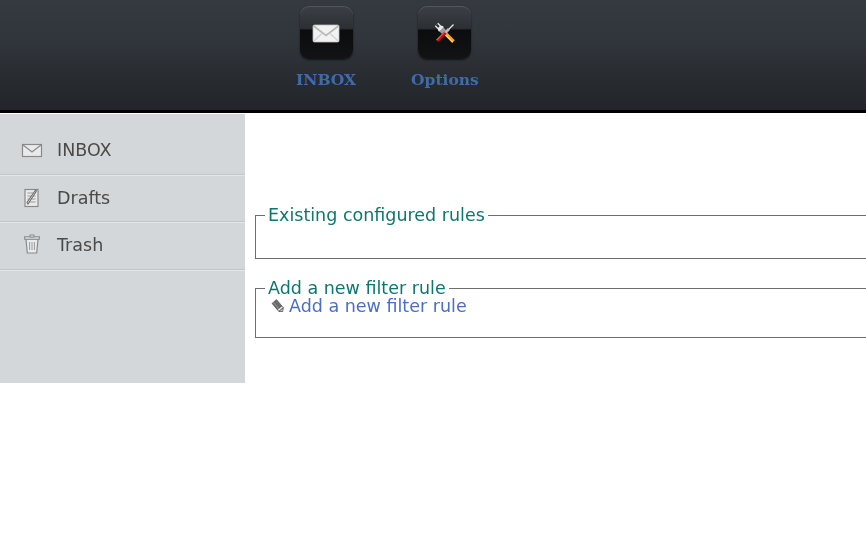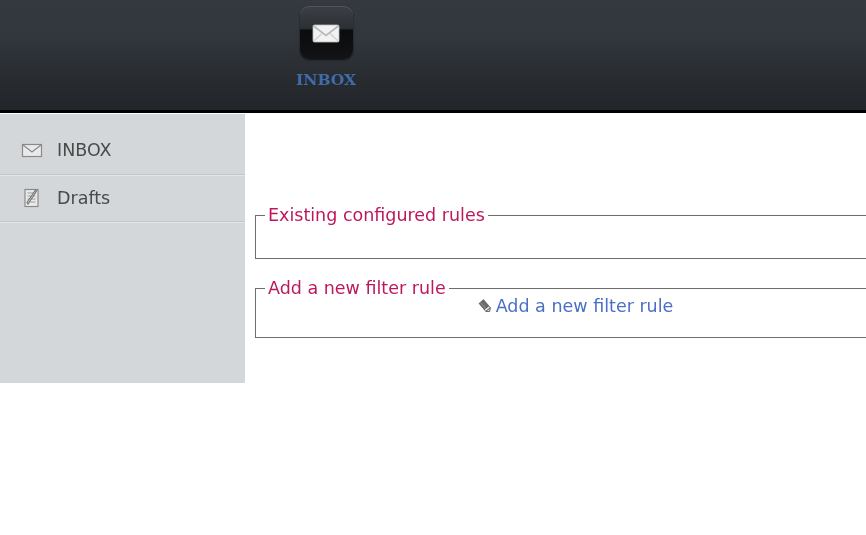--- a/index.html
+++ b/index.html
@@ -13,21 +13,20 @@
     background: #ffffff;
     font-family: "DejaVu Sans", sans-serif;
     -webkit-font-smoothing: antialiased;
   }
 
   #app {
     position: relative;
     width: 866px;
     height: 383px;
     overflow: hidden;
-    text-align: center;
   }
 
   
   #topnav {
     position: absolute;
     left: 0; top: 0;
     width: 866px;
     height: 113px;
     background: linear-gradient(to bottom, #343a40 0%, #31363c 35%, #272b30 75%, #22262a 100%);
     border-bottom: 3px solid #000000;
@@ -163,21 +162,21 @@
     width: 625px;
     height: 50px;
   }
   .fieldset-legend {
     position: absolute;
     top: -11px;
     left: 9px;
     background: #ffffff;
     padding: 0 3px;
     font-size: 17.5px;
-    color: #be185d;
+    color: #0f766e;
     white-space: nowrap;
     font-family: "DejaVu Sans", sans-serif;
   }
   .fieldset-body {
     padding: 7px 0 0 14px;
   }
   .rule-link {
     display: inline-flex;
     align-items: center;
     font-size: 17.5px;
@@ -206,20 +205,41 @@
             <rect x="4" y="9" width="26" height="17" rx="1.5" fill="#f2f2f2" stroke="#bdbdbd" stroke-width="0.8"></rect>
             <path d="M4.6 10 L17 19.5 L29.4 10" fill="none" stroke="#b8b8b8" stroke-width="1.6"></path>
             <path d="M4.6 25.2 L13 17.5 M29.4 25.2 L21 17.5" fill="none" stroke="#cfcfcf" stroke-width="1.2"></path>
           </svg>
         </div>
         <div class="nav-label">INBOX</div>
       </div>
 
 
 
+      <div class="nav-item">
+        <div class="nav-tile">
+          <svg width="34" height="34" viewBox="0 0 34 34">
+            <g transform="rotate(-45 17 17)">
+              <rect x="15.2" y="16" width="3.6" height="13" fill="#f5a623"></rect>
+              <rect x="15.2" y="16" width="1.5" height="13" fill="#ffcf70"></rect>
+              <path d="M14.2 16 h5.6 v-4 h-5.6 z" fill="#9b9b9b"></path>
+              <path d="M13.6 12 a3.4 3.4 0 0 1 6.8 0 l-1.6 0 a1.9 1.9 0 0 0 -3.6 0 z" fill="#e8e8e8"></path>
+              <path d="M14.6 5 h4.8 v7 h-4.8 z" fill="#e8e8e8"></path>
+              <path d="M15.9 5 h2.2 v3.4 h-2.2 z" fill="#2b3036"></path>
+            </g>
+            <g transform="rotate(45 17 17)">
+              <rect x="15.4" y="16" width="3.2" height="12" fill="#d0021b"></rect>
+              <rect x="15.4" y="16" width="1.3" height="12" fill="#f0534f"></rect>
+              <rect x="15.6" y="11.5" width="2.8" height="5" fill="#b8b8b8"></rect>
+              <rect x="16.4" y="5" width="1.3" height="7" fill="#e0e0e0"></rect>
+            </g>
+          </svg>
+        </div>
+        <div class="nav-label">Options</div>
+      </div>
 
     </div>
   </div>
 
   <div id="sidebar">
 
     <div id="folder-list">
 
       <div class="folder-row">
         <span class="folder-icon">
@@ -241,20 +261,35 @@
                 <path d="M7.5 13 h8"></path>
                 <path d="M7.5 16 h8"></path>
             </g>
             <path d="M16.5 5 L8 18 L7 16.5 L15.5 4 z" fill="#f0f2f4" stroke="#6f6f6f" stroke-width="1.1"></path>
           </svg>
         </span>
         <span class="folder-label">Drafts</span>
       </div>
 
 
+      <div class="folder-row">
+        <span class="folder-icon">
+          <svg width="24" height="24" viewBox="0 0 24 24">
+            <path d="M6 6 h12 l-1.3 14 h-9.4 z" fill="#e8eaec" stroke="#8a8a8a" stroke-width="1.2"></path>
+            <rect x="4.6" y="3.8" width="14.8" height="2.4" fill="#e8eaec" stroke="#8a8a8a" stroke-width="1.1"></rect>
+            <rect x="10" y="2" width="4" height="2" fill="#e8eaec" stroke="#8a8a8a" stroke-width="1"></rect>
+            <g stroke="#9a9a9a" stroke-width="1">
+              <path d="M9.6 9 v8"></path>
+                <path d="M12 9 v8"></path>
+                <path d="M14.4 9 v8"></path>
+            </g>
+          </svg>
+        </span>
+        <span class="folder-label">Trash</span>
+      </div>
 
     </div>
 
     <div id="sidebar-toolbar">
 
       <div class="tool-btn">
         <span>
           <svg width="28" height="28" viewBox="0 0 28 28">
             <path d="M14 3.6 l2 .45 .55 2.2 1.5 .85 2.1-.85 1.5 1.5-.85 2.1 .85 1.5 2.2 .55 0 2.3-2.2 .55-.85 1.5 .85 2.1-1.5 1.5-2.1-.85-1.5 .85-.55 2.2-2.3 0-.55-2.2-1.5-.85-2.1 .85-1.5-1.5 .85-2.1-.85-1.5-2.2-.55 0-2.3 2.2-.55 .85-1.5-.85-2.1 1.5-1.5 2.1 .85 1.5-.85 .55-2.2 z" fill="#8d9195" stroke="#6f7377" stroke-width="0.9" stroke-linejoin="round"></path>
             <circle cx="14" cy="14" r="3.5" fill="#d3d7da" stroke="#6f7377" stroke-width="1"></circle>

